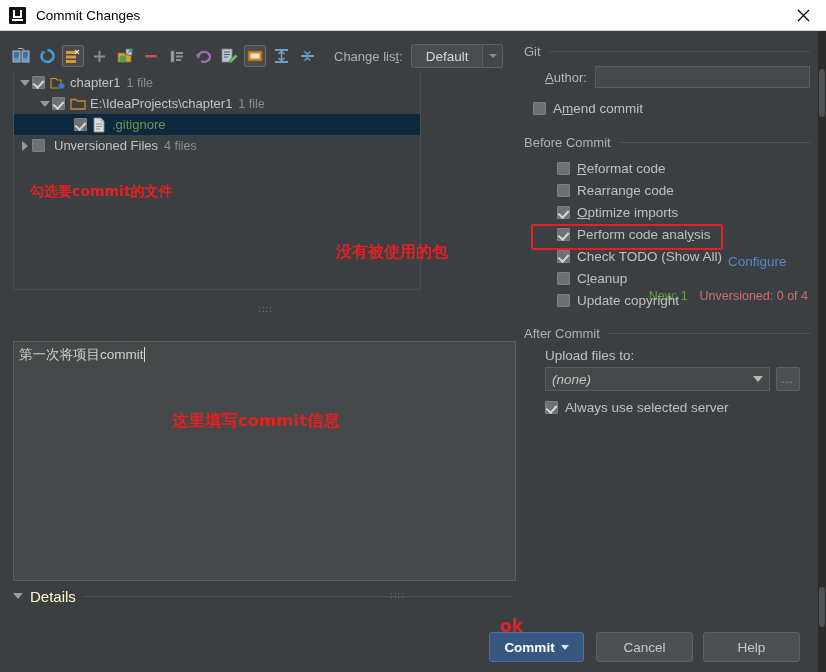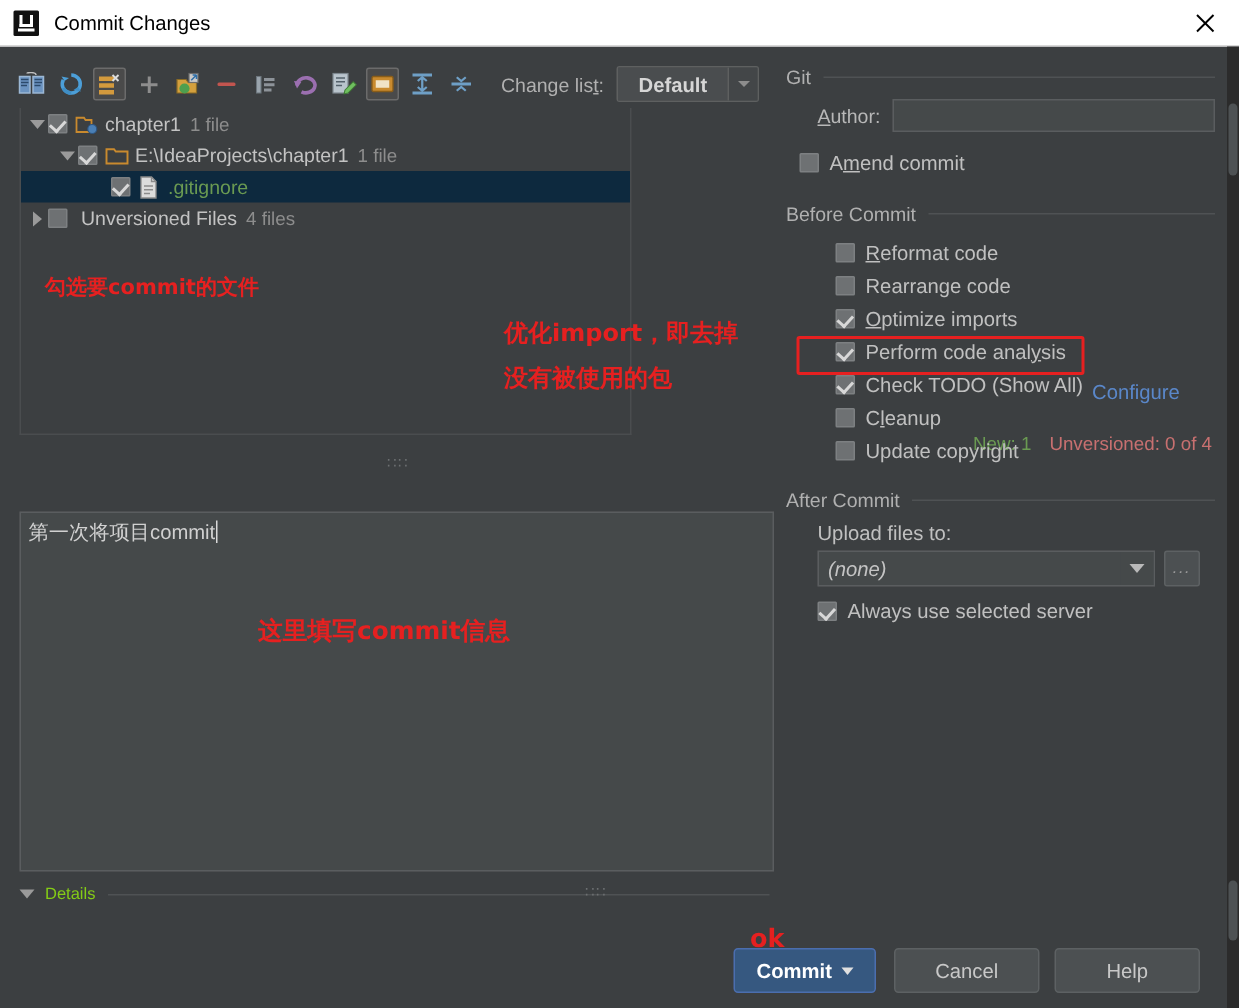--- a/index.html
+++ b/index.html
@@ -83,21 +83,21 @@
   }
   .cl-label u { text-decoration: underline; }
   .cl-combo {
     margin-left: 8px; height: 24px;
     display:flex; align-items:stretch;
     border: 1px solid #5e6060; background:#4a4d4f;
     border-radius:2px;
   }
   .cl-value {
     padding: 0 14px; display:flex; align-items:center;
-    color:#d6d6d6; font-weight:bold; font-size:13.5px;
+    color:#d6d6d6; font-weight:normal; font-size:13.5px;
     background:#4a4d4f;
   }
   .cl-arrow {
     width:20px; display:flex; align-items:center; justify-content:center;
     border-left:1px solid #5e6060; background:#434648;
   }
   .cl-arrow .caret {
     width:0;height:0;border-left:4px solid transparent;border-right:4px solid transparent;
     border-top:4px solid #8d8d8d;
   }
@@ -187,21 +187,21 @@
 
   
   .details {
     position:absolute; left:13px; top:587px; width:500px; height:18px;
     display:flex; align-items:center;
   }
   .details .t-down {
     width:0;height:0;border-left:5px solid transparent;border-right:5px solid transparent;
     border-top:6px solid #9a9a9a; margin-right:7px;
   }
-  .details-lbl { color:#84cc16; font-size:11px; }
+  .details-lbl { color:#fef9c3; font-size:15px; }
   .details-line { flex:1; height:1px; background:#4f5254; margin-left:8px; }
   .details-grip { position:absolute; left:390px; top:590px; color:#6d7072; font-size:10px; letter-spacing:1px;}
 
   
   .rp { position:absolute; left:524px; top:44px; width:286px; }
   .grp-head { display:flex; align-items:center; margin-bottom:7px; }
   .grp-head .gl { color:#b0b0b0; font-size:13px; white-space:nowrap; }
   .grp-head .gline { flex:1; height:1px; background:#4f5254; margin-left:8px; }
 
   .row-author { display:flex; align-items:center; margin: 3px 0 9px 21px; }
@@ -575,18 +575,17 @@
   <div class="btnbar">
     <div class="btn btn-commit">
       <span>Commit</span>
       <span class="dd"></span>
     </div>
     <div class="btn btn-cancel">Cancel</div>
     <div class="btn btn-help">Help</div>
   </div>
 
   <div class="anno" id="anno-select">勾选要commit的文件</div>
-  <div class="anno" id="anno-opt1">优化import，即去掉</div>
   <div class="anno" id="anno-opt2">没有被使用的包</div>
   <div class="anno" id="anno-msg">这里填写commit信息</div>
   <div class="anno" id="anno-ok">ok</div>
 
 </div>
 
 </body></html>

